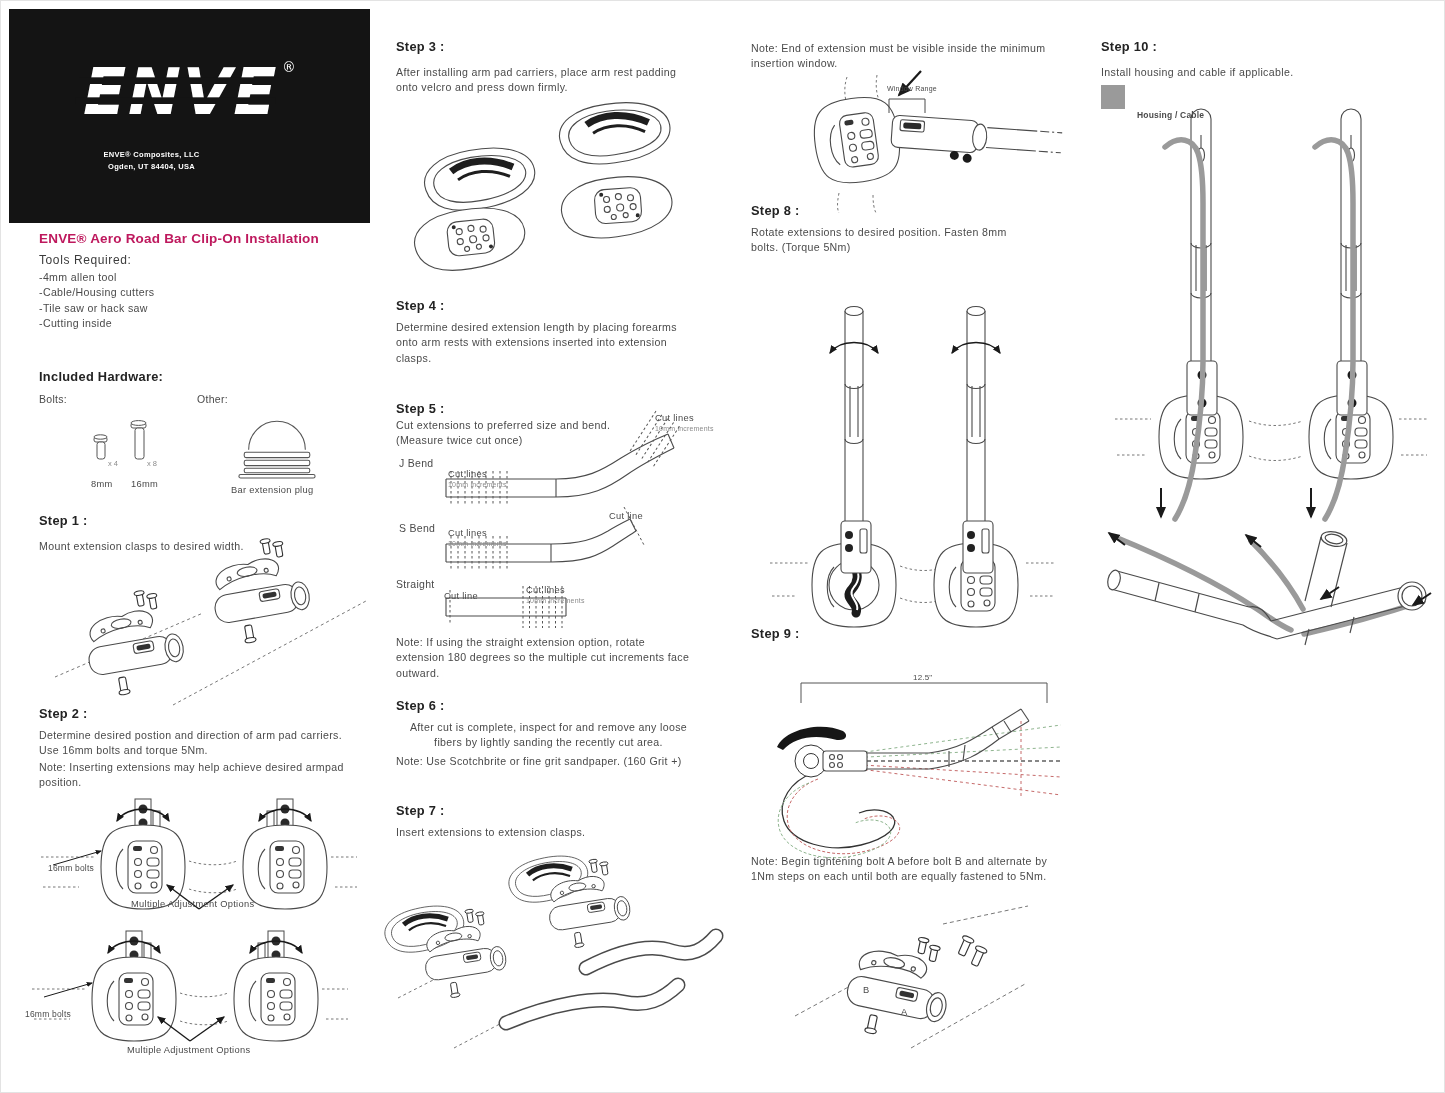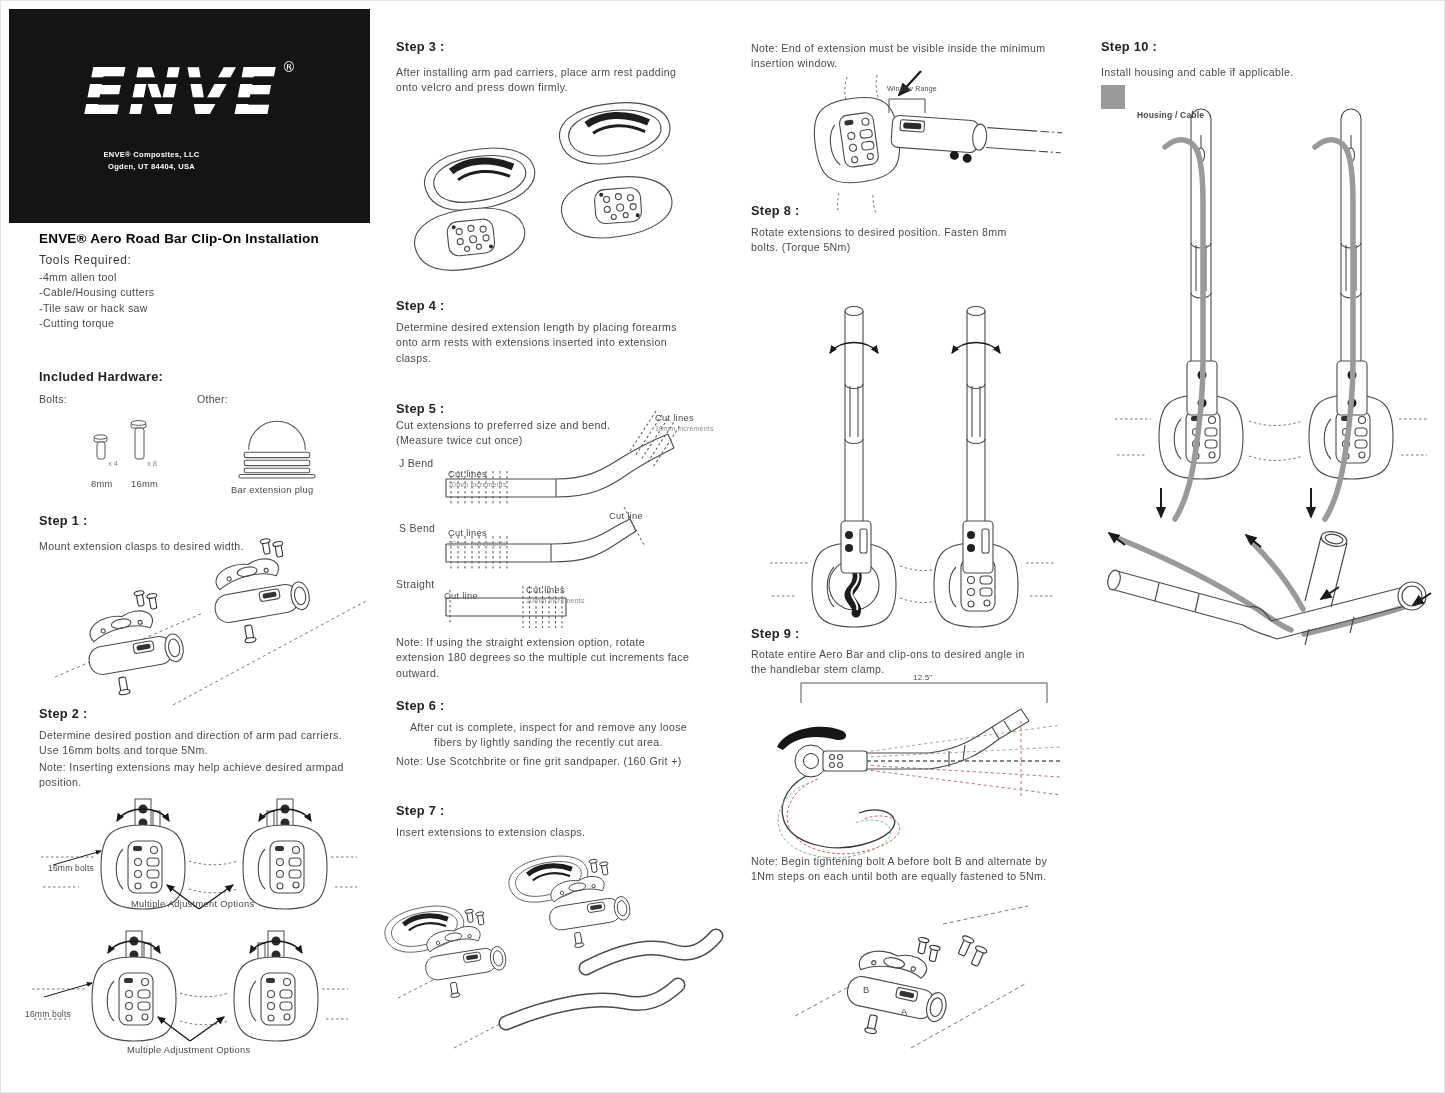--- a/index.html
+++ b/index.html
@@ -1,20 +1,20 @@
 <!DOCTYPE html>
 <html><head>
 <meta charset="utf-8">
 <style>
   html,body{margin:0;padding:0;background:#fff;}
   .page{position:relative;width:1445px;height:1093px;background:#fff;overflow:hidden;
         font-family:"Liberation Sans",sans-serif;border:1px solid #e3e3e3;box-sizing:border-box;}
   .abs{position:absolute;}
   .h{font-weight:bold;font-size:12.8px;color:#232323;letter-spacing:.3px;}
-  .title{font-weight:bold;font-size:13.5px;color:#000000;letter-spacing:.2px;}
+  .title{font-weight:bold;font-size:13.5px;color:#be185d;letter-spacing:.2px;}
   .sub{font-size:12px;color:#3c3c3c;letter-spacing:.6px;}
   .t{font-size:10.6px;color:#4a4a4a;letter-spacing:.35px;line-height:1.45;}
   .lab{font-size:9.3px;color:#4a4a4a;letter-spacing:.3px;}
   .lab2{font-size:10.5px;color:#4a4a4a;letter-spacing:.3px;}
   .tiny{font-size:7px;color:#8b8b8b;letter-spacing:.2px;}
   .qty{font-size:7.5px;color:#8b8b8b;}
   .logo-box{background:#141414;}
   .company{color:#fff;font-weight:bold;font-size:7.5px;text-align:center;letter-spacing:.3px;line-height:1.6;}
   svg{overflow:visible;display:block;}
 </style>
@@ -133,21 +133,21 @@
     <div>Ogden, UT 84404, USA</div>
   </div>
 </div>
 
 <div class="abs title" style="left:38px;top:230px;">ENVE® Aero Road Bar Clip-On Installation</div>
 <div class="abs sub" style="left:38px;top:252px;">Tools Required:</div>
 <div class="abs t" style="left:38px;top:269px;">
   <div>-4mm allen tool</div>
   <div>-Cable/Housing cutters</div>
   <div>-Tile saw or hack saw</div>
-  <div>-Cutting torque</div>
+  <div>-Cutting inside</div>
 </div>
 
 <div class="abs h" style="left:38px;top:368px;">Included Hardware:</div>
 <div class="abs lab2" style="left:38px;top:392px;">Bolts:</div>
 <div class="abs lab2" style="left:196px;top:392px;">Other:</div>
 
 <svg class="abs" style="left:78px;top:418px;" width="120" height="58" viewBox="0 0 120 58">
   <g stroke="#555" fill="#fff" stroke-width="1">
     <rect x="15" y="18" width="13" height="5" rx="2"></rect>
     <rect x="18" y="23" width="8" height="17" rx="2.5"></rect>
@@ -404,21 +404,20 @@
   </g>
   <use href="#padO" transform="translate(42,288)"></use>
   <path d="M92 300 C80 312 100 322 86 338 C76 348 94 352 90 362" stroke="#1c1c1c" stroke-width="9" fill="none" stroke-linecap="round"></path>
   <path d="M92 302 C83 312 100 322 88 336 C80 346 94 350 91 359" stroke="#ffffff" stroke-width="2" fill="none"></path>
   <use href="#padF" transform="translate(164,288)"></use>
   <use href="#tubeV" transform="translate(88,38)"></use>
   <use href="#tubeV" transform="translate(210,38)"></use>
 </svg>
 
 <div class="abs h" style="left:750px;top:625px;">Step 9 :</div>
-<div class="abs t" style="left:750px;top:646px;width:290px;">Rotate entire Aero Bar and clip-ons to desired angle in the handlebar stem clamp.</div>
 <svg class="abs" style="left:748px;top:668px;" width="320" height="190" viewBox="0 0 320 190">
   <g stroke="#555" fill="none" stroke-width="1">
     <path d="M52 14 V34"></path>
         <path d="M52 14 H298"></path>
         <path d="M298 14 V34"></path>
   </g>
   <path d="M62 92 H312" stroke="#111" stroke-dasharray="4 3" fill="none" stroke-width="1.2"></path>
   <path d="M80 88 L312 56" stroke="#8fb58f" stroke-dasharray="3 3" fill="none"></path>
   <path d="M80 90 L312 78" stroke="#8fb58f" stroke-dasharray="3 3" fill="none"></path>
   <path d="M80 96 L312 126" stroke="#c66a6a" stroke-dasharray="3 3" fill="none"></path>

